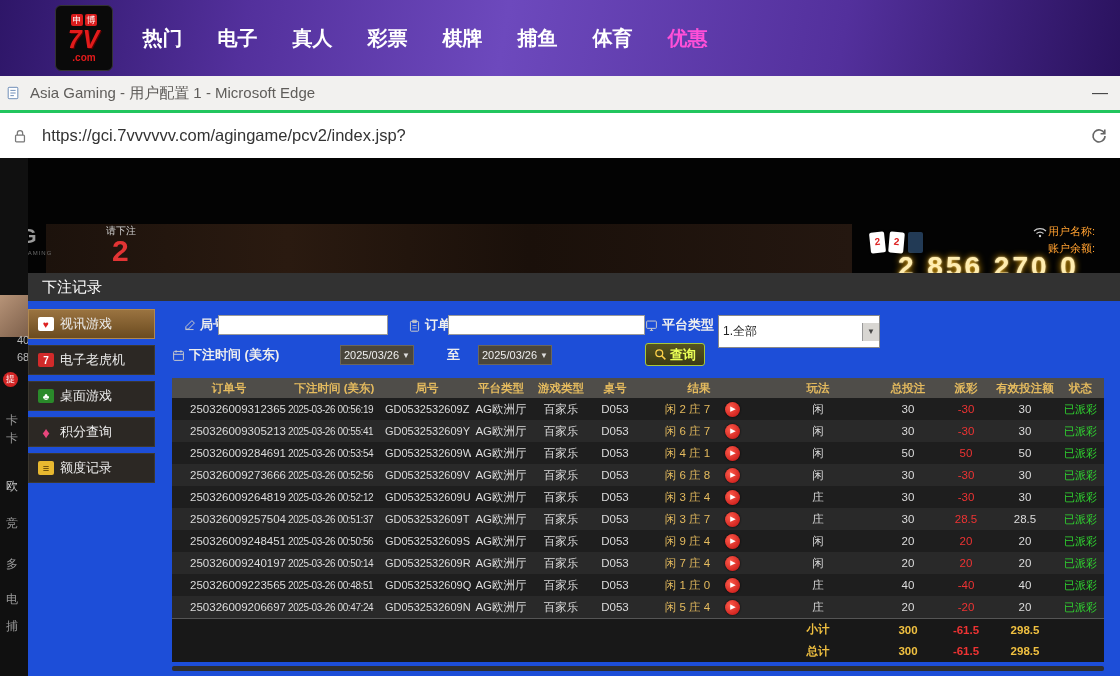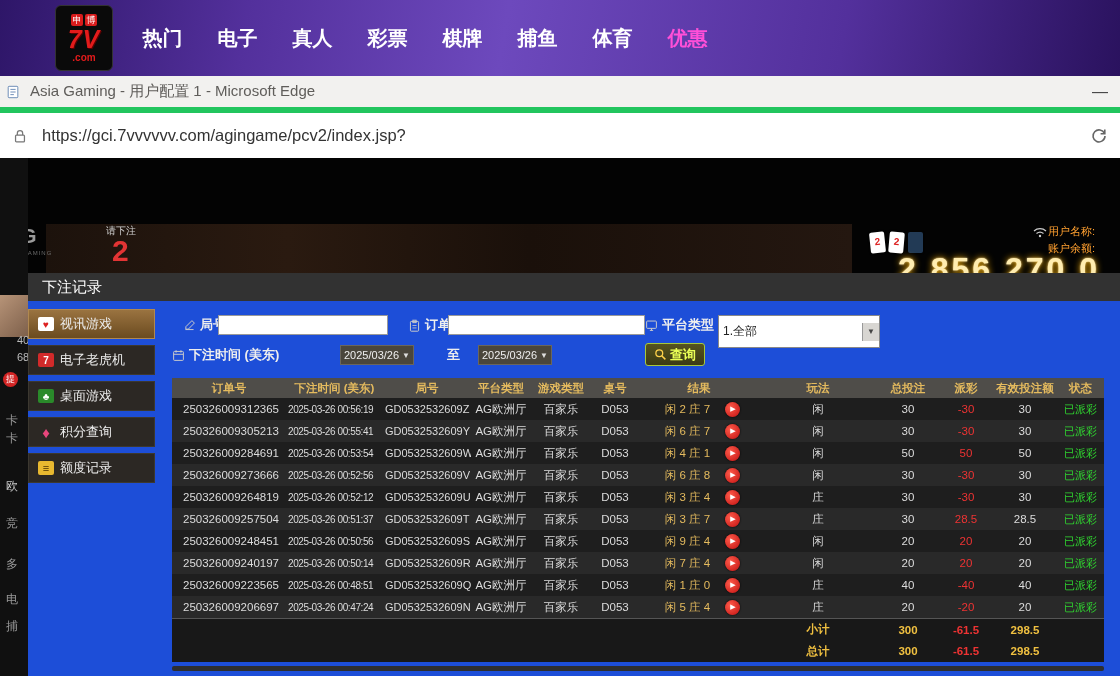--- a/index.html
+++ b/index.html
@@ -19,21 +19,21 @@
   .logo-brand { color:#e31b1b; font-size:25px; font-weight:bold; font-style:italic; line-height:27px;
     letter-spacing:1px; text-shadow:1px 1px 0 #5a0000; }
   .logo-suffix { color:#e31b1b; font-size:10px; font-weight:bold; line-height:10px; }
   .nav-items { position:absolute; left:125px; top:0; height:76px; display:flex; }
   .nav-item { width:75px; text-align:center; line-height:76px; color:#ffffff; font-size:20px;
     font-weight:bold; cursor:pointer; }
   .nav-item.active { color:#ff4fd8; }
 
   
   .titlebar { position:absolute; left:0; top:76px; width:1120px; height:37px; background:#f2f1ef;
-    display:flex; align-items:center; border-bottom:6px solid #22c55e; }
+    display:flex; align-items:center; border-bottom:3px solid #22c55e; }
   .titlebar .page-ic { margin-left:6px; display:inline-flex; }
   .win-title { margin-left:10px; color:#5f5d5a; font-size:15px; }
   .win-spacer { flex:1; }
   .win-min { width:40px; text-align:center; color:#444; font-size:16px; cursor:pointer; }
   .urlbar { position:absolute; left:0; top:113px; width:1120px; height:45px; background:#fff;
     display:flex; align-items:center; }
   .lock-ic { margin-left:12px; display:inline-flex; cursor:pointer; }
   .url-text { margin-left:14px; color:#333; font-size:16.5px; cursor:text; }
   .url-spacer { flex:1; }
   .refresh-ic { margin-right:12px; display:inline-flex; cursor:pointer; }
@@ -49,21 +49,21 @@
   .big-two { position:absolute; left:112px; top:76px; color:#e23434; font-size:30px; font-weight:bold; }
   .cards { position:absolute; left:870px; top:74px; display:flex; gap:4px; }
   .card { width:15px; height:21px; background:#fff; border-radius:2px; color:#d22; font-size:10px;
     font-weight:bold; text-align:center; line-height:20px; box-shadow:0 0 2px #000; }
   .card.r1 { transform:rotate(-6deg); }
   .card.r2 { transform:rotate(5deg); }
   .card.back { background:#223a55; color:transparent; }
   .wifi-ic { position:absolute; left:1032px; top:68px; }
   .user-label { position:absolute; left:1048px; top:66px; color:#ffa030; font-size:11px; white-space:nowrap; }
   .balance-label { position:absolute; left:1048px; top:83px; color:#ffa030; font-size:11px; white-space:nowrap; }
-  .jackpot { position:absolute; left:850px; top:93px; color:#ffedb0; font-size:32px; font-weight:bold;
+  .jackpot { position:absolute; left:850px; top:93px; color:#ffedb0; font-size:28px; font-weight:bold;
     letter-spacing:3px; white-space:nowrap; text-shadow:0 0 7px #ffb400,0 0 2px #fff;padding-left:48px; }
 
   
   .leftstrip { position:absolute; left:0; top:158px; width:28px; height:518px; background:#101010;
     z-index:2; overflow:hidden; }
   .frag { position:absolute; color:#999; font-size:12px; left:6px; white-space:nowrap; }
   .frag.num { left:17px; font-size:11px; color:#bbb; }
   .photo-frag { position:absolute; left:0; top:137px; width:28px; height:42px;
     background:linear-gradient(135deg,#b79478,#7d5f4a); }
   .f-num1 { top:176px; } .f-num2 { top:193px; color:#d8c06a; }
@@ -118,21 +118,21 @@
 
   
   .btable { position:absolute; left:144px; top:105px; width:932px; }
   .tgrid { display:grid; grid-template-columns:114px 97px 88px 60px 60px 48px 120px 118px 62px 54px 64px 47px;
     align-items:center; }
   .thead { height:20px; background:#4f4d49; color:#e5bb5e; font-weight:bold; font-size:11.5px; }
   .th { text-align:center; overflow:hidden; white-space:nowrap; }
   .trow { height:22px; color:#dcdcdc; font-size:11.5px; }
   .trow.even { background:#1e1e1e; } .trow.odd { background:#292929; }
   .td { overflow:hidden; white-space:nowrap; }
-  .ta-l { text-align:center; padding-left:4px; } .ta-c { text-align:center; }
+  .ta-l { text-align:right; padding-left:4px; } .ta-c { text-align:center; }
   .c-time { font-size:10px; letter-spacing:-0.4px; padding-left:2px; }
   .c-round { font-size:11px; padding-left:2px; }
   .c-result { display:flex; align-items:center; justify-content:center; gap:8px; overflow:visible; }
   .result-text { color:#e5bb5e; min-width:58px; text-align:center; }
   .playbtn { width:15px; height:15px; border-radius:50%; flex:0 0 15px;
     background:radial-gradient(circle at 35% 35%,#ff5a4a,#c01010); color:#fff; font-size:7px;
     display:flex; align-items:center; justify-content:center; padding-left:2px; cursor:pointer;
     box-shadow:0 0 2px #000; }
   .c-payout { color:#ee3333; }
   .c-status { color:#2fd32f; font-size:11px; }

